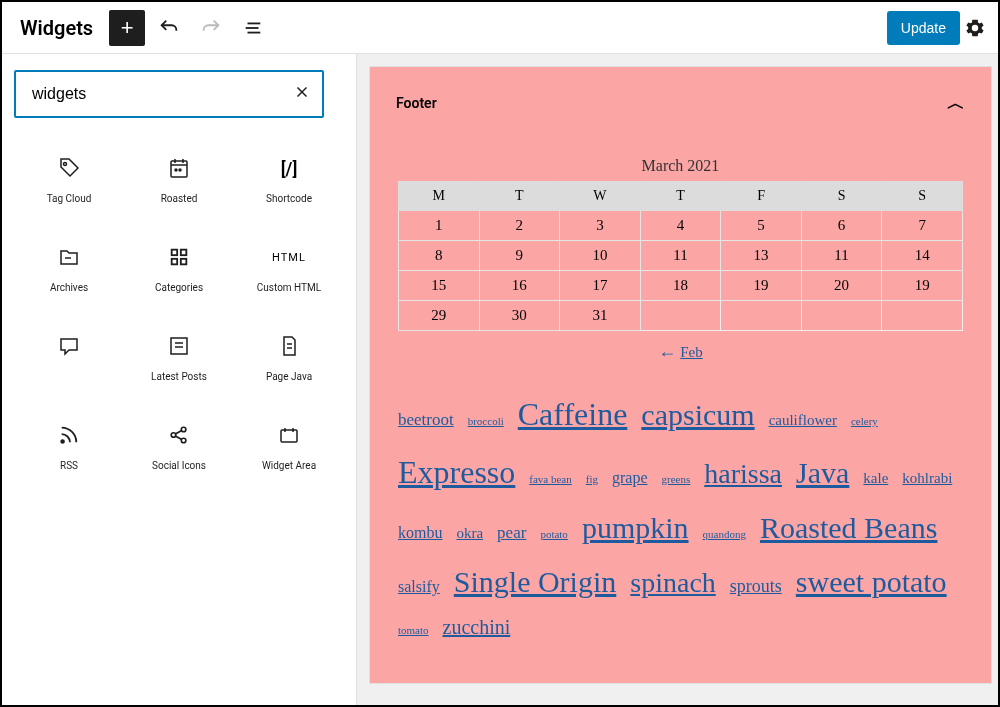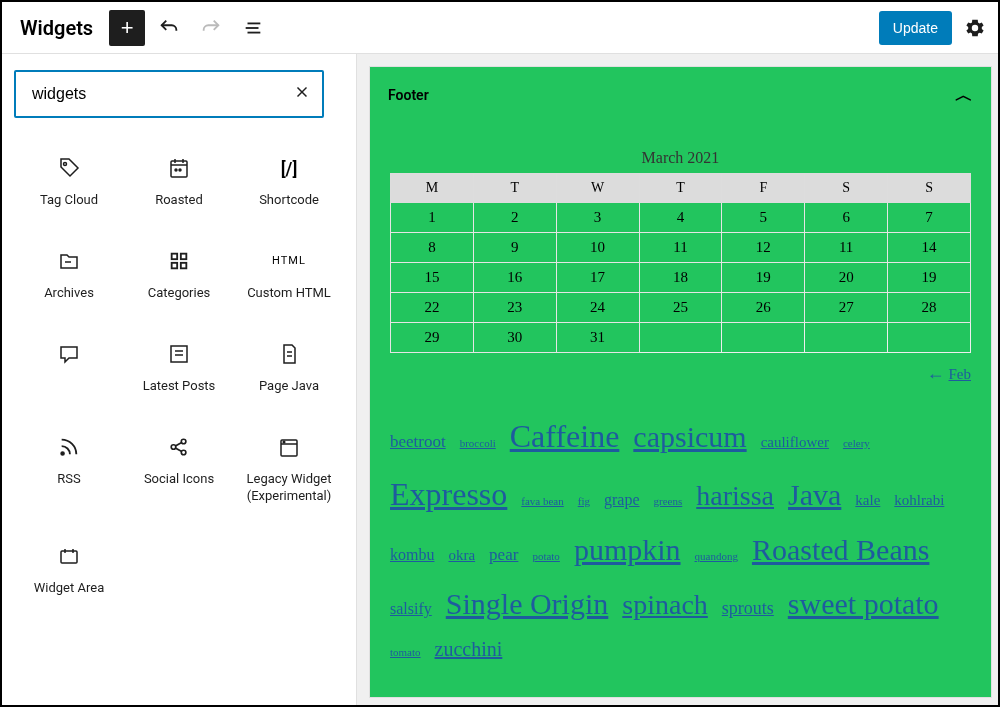--- a/index.html
+++ b/index.html
@@ -4,46 +4,46 @@
 <style>
 * { margin: 0; padding: 0; box-sizing: border-box; }
 body { font-family: -apple-system, BlinkMacSystemFont, "Segoe UI", Roboto, sans-serif; width: 1000px; height: 707px; border: 2px solid #000; overflow: hidden; background: #fff; }
 
 .top-bar { display: flex; align-items: center; justify-content: space-between; height: 52px; padding: 0 8px; border-bottom: 1px solid #e0e0e0; }
 .top-left { display: flex; align-items: center; gap: 6px; }
 .page-title { font-size: 20px; font-weight: 600; padding: 0 10px; }
 .btn-sq { width: 36px; height: 36px; display: flex; align-items: center; justify-content: center; border: none; background: transparent; cursor: pointer; border-radius: 2px; }
 .btn-add { background: #1e1e1e; color: #fff; font-size: 22px; font-weight: 300; }
 .btn-sq svg { width: 22px; height: 22px; }
-.top-right { display: flex; align-items: center; gap: 8px; }
+.top-right { display: flex; align-items: center; }
 .btn-update { background: #007cba; color: #fff; border: none; padding: 9px 14px; font-size: 14px; border-radius: 3px; cursor: pointer; }
 .btn-gear { width: 30px; height: 30px; display:flex;align-items:center;justify-content:center;background:transparent;border:none;cursor:pointer; }
 
 .main { display: flex; height: calc(100% - 52px); }
 .sidebar { width: 355px; border-right: 1px solid #e0e0e0; padding: 16px 12px; overflow-y: auto; }
 .search-wrap { position: relative; margin-bottom: 30px; }
 .search-input { width: 310px; height: 48px; border: 2px solid #007cba; padding: 0 40px 0 16px; font-size: 16px; outline: none; border-radius: 2px; }
 .search-clear { position: absolute; right: 28px; top: 10px; width: 28px; height: 28px; background: transparent; border: none; cursor: pointer; font-size: 20px; }
 
 .block-grid { display: grid; grid-template-columns: repeat(3, 1fr); gap: 24px 0; text-align: center; }
 .block-item { display:flex; flex-direction:column; align-items:center; gap:12px; cursor:pointer; padding:8px 4px; }
 .block-item .icon { height: 24px; display:flex; align-items:center; justify-content:center; }
-.block-item .label { font-size: 13px; color: #1e1e1e; line-height:1.3; }
+.block-item .label { font-size: 10px; color: #1e1e1e; line-height:1.3; }
 
 .content { flex: 1; background: #f0f0f0; padding: 12px 6px 12px 12px; overflow-y: auto; }
-.panel { background: #22c55e; border: 1px solid #e0e0e0; margin-bottom: 18px; padding: 0; }
+.panel { background: #fca5a5; border: 1px solid #e0e0e0; margin-bottom: 18px; padding: 8px; }
 .panel-head { display:flex; justify-content:space-between; align-items:center; padding: 16px 18px; cursor:pointer; font-weight:600; font-size:14px; }
 .panel-body { padding: 20px 20px 30px 20px; font-family: Georgia, "Times New Roman", serif; }
 
 .cal-caption { text-align:center; font-size:16px; color:#333; padding:6px 0; }
 .calendar { width:100%; border-collapse:collapse; table-layout:fixed; }
 .calendar th { background:#dcdcdc; border:1px solid #ddd; padding:6px 0; font-weight:normal; font-size:14px; }
 .calendar td { border:1px solid #e5e5e5; padding:6px 0; text-align:center; font-size:15px; }
 .calendar td.empty { border:1px solid #eee; }
-.cal-nav { text-align:right; padding:10px 0; }
+.cal-nav { text-align:center; padding:10px 0; }
 .cal-nav a { color:#1e5b9e; font-size:15px; text-decoration:underline; }
 .cal-nav .arrow { color:#1e5b9e; text-decoration:none; margin-right:4px; font-size:18px; }
 
 .tag-cloud { line-height: 1.8; padding-top: 14px; }
 .tag-cloud a { color:#1e5b9e; text-decoration:underline; margin-right: 10px; white-space:nowrap; }
 
 .chev { font-size: 18px; }
 </style>
 </head>
 <body>
@@ -189,30 +189,20 @@
           <div class="icon">
             <svg width="22" height="22" viewBox="0 0 24 24" fill="none" stroke="#1e1e1e" stroke-width="1.8">
               <circle cx="6" cy="12" r="2.5"></circle>
               <circle cx="17" cy="6" r="2.5"></circle>
               <circle cx="17" cy="18" r="2.5"></circle>
               <line x1="8" y1="11" x2="15" y2="7"></line>
               <line x1="8" y1="13" x2="15" y2="17"></line>
             </svg>
           </div>
           <div class="label">Social Icons</div>
-        </div>
-        <div class="block-item">
-          <div class="icon">
-            <svg width="24" height="24" viewBox="0 0 24 24" fill="none" stroke="#1e1e1e" stroke-width="1.5">
-              <rect x="4" y="5" width="16" height="16" rx="1"></rect>
-              <line x1="4" y1="9" x2="20" y2="9"></line>
-              <circle cx="7" cy="7" r="0.8" fill="#1e1e1e"></circle>
-            </svg>
-          </div>
-          <div class="label">Legacy Widget (Experimental)</div>
         </div>
         <div class="block-item">
           <div class="icon">
             <svg width="24" height="24" viewBox="0 0 24 24" fill="none" stroke="#1e1e1e" stroke-width="1.5">
               <rect x="4" y="7" width="16" height="12" rx="1"></rect>
               <line x1="8" y1="5" x2="8" y2="9"></line>
               <line x1="16" y1="5" x2="16" y2="9"></line>
             </svg>
           </div>
           <div class="label">Widget Area</div>
@@ -249,43 +239,34 @@
                   <td>4</td>
                   <td>5</td>
                   <td>6</td>
                   <td>7</td>
                 </tr>
                 <tr>
                   <td>8</td>
                   <td>9</td>
                   <td>10</td>
                   <td>11</td>
-                  <td>12</td>
+                  <td>13</td>
                   <td>11</td>
                   <td>14</td>
                 </tr>
                 <tr>
                   <td>15</td>
                   <td>16</td>
                   <td>17</td>
                   <td>18</td>
                   <td>19</td>
                   <td>20</td>
                   <td>19</td>
                 </tr>
                 <tr>
-                  <td>22</td>
-                  <td>23</td>
-                  <td>24</td>
-                  <td>25</td>
-                  <td>26</td>
-                  <td>27</td>
-                  <td>28</td>
-                </tr>
-                <tr>
                   <td>29</td>
                   <td>30</td>
                   <td>31</td>
                   <td class="empty"></td>
                   <td class="empty"></td>
                   <td class="empty"></td>
                   <td class="empty"></td>
                 </tr>
               </tbody>
           </table>

